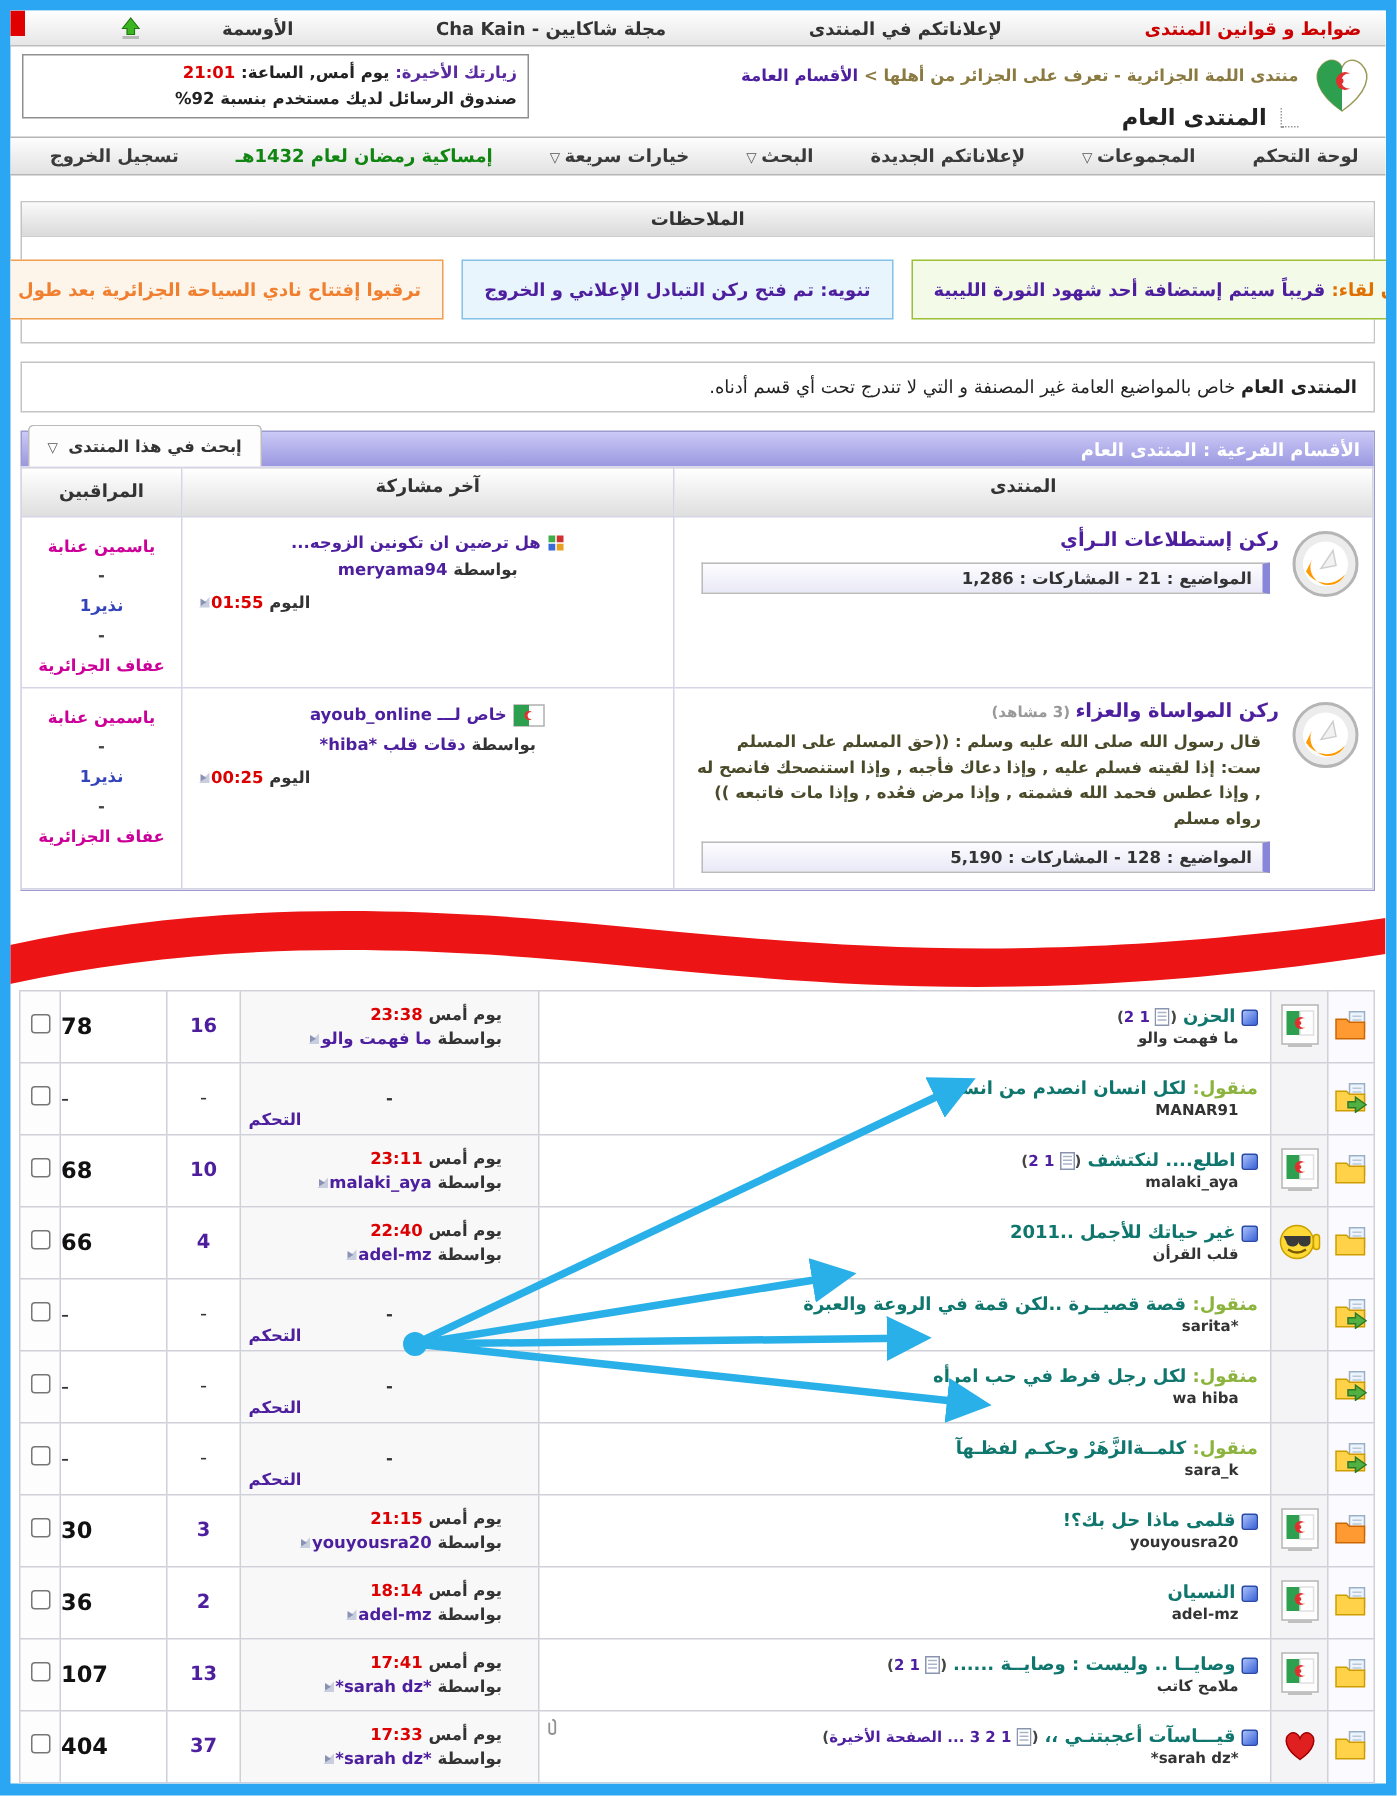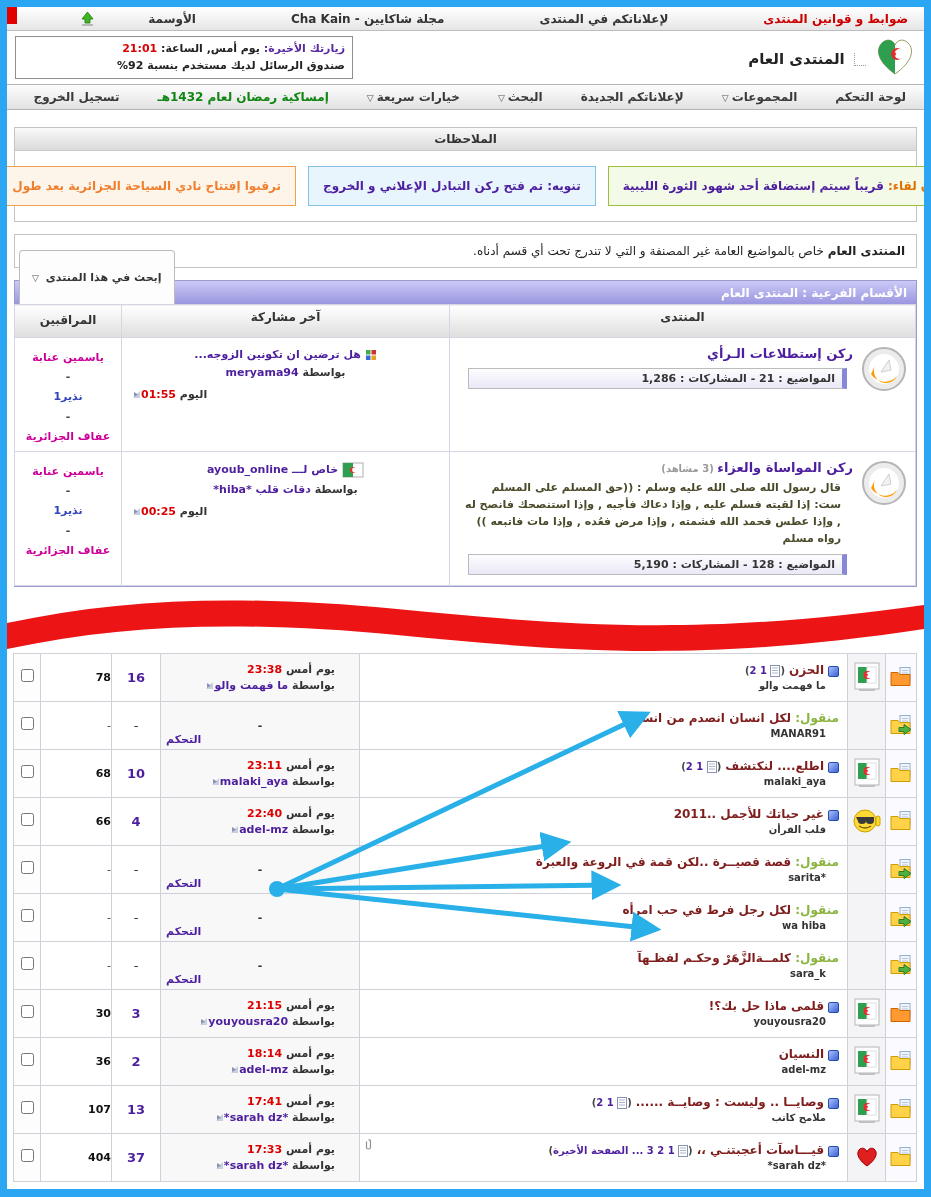--- a/index.html
+++ b/index.html
@@ -46,21 +46,21 @@
   .notice{border:1px solid;padding:12px 14px;font-size:12px;font-weight:bold;white-space:nowrap}
 
   
   .descbox{margin-top:12px;border:1px solid #c4c4c4;padding:9px 11px;font-size:12px;color:#222;background:#fff}
   .descbox b{font-weight:bold}
 
   
   .sfpanel{margin-top:12px;border:1px solid #9b9bcd}
   .sfbar{height:23px;background:linear-gradient(#cbc9f6,#9a97e0);display:flex;justify-content:space-between;align-items:flex-end}
   .sfbar .htxt{color:#fff;font-size:12px;font-weight:bold;padding:4px 9px}
-  .stab{background:#fdfdfd;border:1px solid #bbb;border-bottom:none;border-radius:4px 4px 0 0;padding:20px 12px;
+  .stab{background:#fdfdfd;border:1px solid #bbb;border-bottom:none;border-radius:4px 4px 0 0;padding:7px 12px;
         font-size:11px;font-weight:bold;color:#333;margin-left:4px;cursor:pointer}
   .sftable{display:table;width:100%;border-collapse:collapse;font-size:11px;background:#fff}
   .sfrow{display:table-row}
   .sfcell{display:table-cell;border:1px solid #d5d5e5;vertical-align:top;padding:4px}
   .sfhead .sfcell{background:linear-gradient(#ffffff,#dedede);text-align:center;font-weight:bold;font-size:12px;color:#333;padding:5px}
   .c-forum{width:auto}
   .c-sflast{width:317px;text-align:center;position:relative}
   .c-mods{width:96px;text-align:center;font-weight:bold;line-height:1.8;padding-top:10px}
   .sf-inner{display:flex;gap:8px;padding:4px}
   .sf-txt{flex:1}
@@ -83,23 +83,23 @@
   
   .ttwrap{position:relative;margin-top:2px}
   .tt{display:table;width:100%;border-collapse:collapse;font-size:11px;background:#fff;border:1px solid #a8a8c8}
   .ttr{display:table-row}
   .tc{display:table-cell;border:1px solid #d0d0d8;vertical-align:middle;height:41px}
   .c-st{width:30px;background:#fbfbff;text-align:center}
   .c-av{width:37px;background:#f4f4f6;text-align:center}
   .c-ti{padding:3px 8px;position:relative}
   .c-lp{width:150px;background:#f8f8f8;text-align:right;padding:3px 24px;position:relative}
   .c-re{width:48px;text-align:center;color:#4d1f9e;font-weight:bold;font-size:13px}
-  .c-vw{width:70px;text-align:right;font-weight:bold;font-size:11px;color:#111}
+  .c-vw{width:70px;text-align:left;font-weight:bold;font-size:15px;color:#111}
   .c-ck{width:26px;text-align:center;background:#fdfdfd}
-  .t-title{color:#7f1d1d;font-weight:bold;font-size:12px;cursor:pointer}
+  .t-title{color:#0f766e;font-weight:bold;font-size:12px;cursor:pointer}
   .t-mv{color:#8cb33e;font-weight:bold;font-size:12px}
   .t-pages{color:#444;font-weight:bold;font-size:10px;margin-right:4px}
   .t-pages .pn{color:#4d1f9e;cursor:pointer}
   .t-author{color:#333;font-size:10px;margin-top:3px;margin-right:13px;font-weight:bold}
   .bluesq{display:inline-block;width:9px;height:9px;border:1px solid #2a4aaa;border-radius:2px;
           background:linear-gradient(135deg,#a9c0f8,#3a63d8);margin-left:4px;vertical-align:middle;cursor:pointer}
   .lp1{color:#333;font-weight:bold}
   .lp1 .t{color:#dd0000}
   .lp2{margin-top:3px;color:#333;font-weight:bold}
   .lp2 .u{color:#4d1f9e;cursor:pointer}
@@ -132,20 +132,25 @@
   <div class="header">
     <div class="head-right">
       <span id="logo"><svg width="42" height="38" viewBox="0 0 42 38">
             <path d="M21,36 C4,24 1,12 8,5 C13,0 19,2 21,7 C23,2 29,0 34,5 C41,12 38,24 21,36 Z" fill="#fff" stroke="#9a9a5a"></path>
             <path d="M21,36 C4,24 1,12 8,5 C13,0 19,2 21,7 L21,36 Z" fill="#2e9e4f"></path>
             <circle cx="23" cy="16" r="6" fill="#e03030"></circle>
             <circle cx="25.5" cy="16" r="5" fill="#fff"></circle>
             <circle cx="20" cy="16" r="2" fill="#e03030"></circle>
           </svg></span>
       <div>
+        <div class="crumb">
+          <span>منتدى اللمة الجزائرية - تعرف على الجزائر من أهلها</span>
+          <span>&gt;</span>
+          <span class="cur">الأقسام العامة</span>
+        </div>
         <div class="ptitle">
           <span class="tree"></span>
           <span>المنتدى العام</span>
         </div>
       </div>
     </div>
     <div class="welcome">
       <div>
         <span class="lbl">زيارتك الأخيرة:</span>
         <span>يوم أمس, الساعة:</span>

